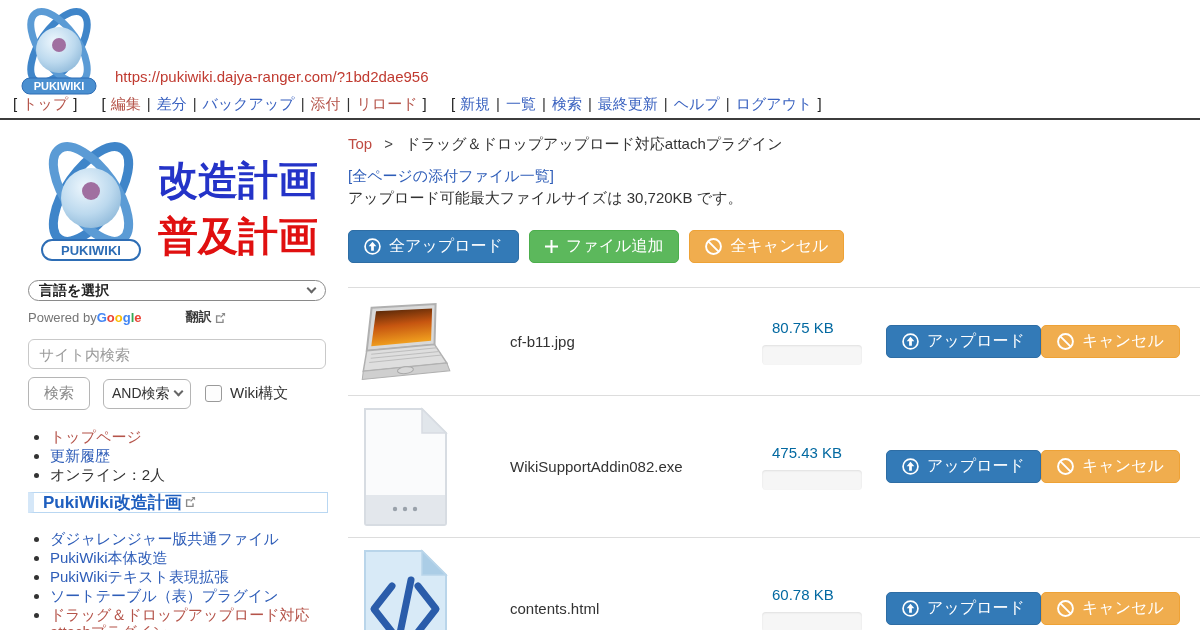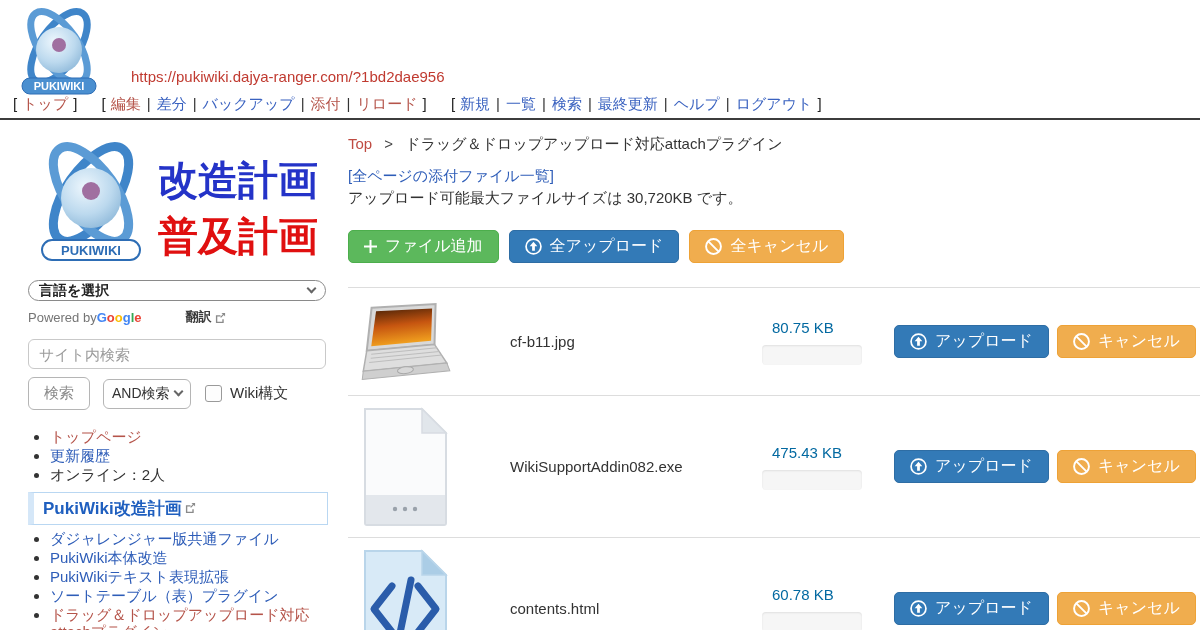--- a/index.html
+++ b/index.html
@@ -3,21 +3,21 @@
 <meta charset="utf-8">
 <style>
   * { margin:0; padding:0; box-sizing:border-box; }
   html,body { width:1200px; height:630px; overflow:hidden; background:#fff;
     font-family:"Liberation Sans","DejaVu Sans",sans-serif; color:#333; }
 
   
   .header { position:relative; width:1200px; height:120px; border-bottom:2px solid #3c3c3c; background:#fff; }
   .header-logo { position:absolute; left:14px; top:5px; width:90px; height:92px; }
   .page-title { position:absolute; left:125px; top:24px; font-size:28px; font-weight:bold; color:#2b52c8; white-space:nowrap; }
-  .page-url { position:absolute; left:131px; top:68px; font-size:15px; color:#c03a30; }
+  .page-url { position:absolute; left:115px; top:68px; font-size:15px; color:#c03a30; }
   .navbar { position:absolute; left:8px; top:95px; font-size:15px; color:#222; white-space:nowrap; }
   .navbar a { text-decoration:none; cursor:pointer; }
   .navbar .lnk-red { color:#b5544a; }
   .navbar .lnk-blue { color:#3a62c0; }
   .navbar .bracket { color:#222; margin:0 5px; }
   .navbar .grp { margin-right:10px; }
   .navbar .sep { color:#333; margin:0 6px; }
 
   
   .sidebar { position:absolute; left:28px; top:136px; width:302px; height:494px; }
@@ -40,21 +40,21 @@
     font-size:15px; color:#8a8a8a; cursor:pointer; font-family:inherit; }
   .mode-select { margin-left:13px; width:88px; height:30px; border:1px solid #b5b5b5; border-radius:6px;
     display:flex; align-items:center; justify-content:space-between; padding:0 8px; font-size:14px; color:#333; cursor:pointer; }
   .wiki-check { margin-left:14px; width:17px; height:17px; border:1px solid #9a9a9a; border-radius:3px; background:#fdfdfd; cursor:pointer; }
   .wiki-label { margin-left:8px; font-size:15px; color:#333; }
   .side-list { list-style:disc; padding-left:22px; font-size:15px; }
   .side-list li { line-height:17px; margin-bottom:2px; }
   .side-list a { text-decoration:none; cursor:pointer; }
   .lnk-red { color:#b5544a; } .lnk-blue { color:#2e5db8; } .lnk-plain { color:#333; }
   .list-top { position:absolute; left:0; top:292px; }
-  .section-box { position:absolute; left:0; top:356px; width:300px; height:33px; background:#fff;
+  .section-box { position:absolute; left:0; top:356px; width:300px; height:21px; background:#fff;
     border:1px solid #b9d7f2; border-left:6px solid #d5e7f8; display:flex; align-items:center; padding-left:9px; }
   .section-box a { font-size:17px; font-weight:bold; color:#1f5fbf; text-decoration:none; cursor:pointer; }
   .ext-icon { display:inline-block; margin-left:3px; vertical-align:1px; }
   .list-main { position:absolute; left:0; top:394px; width:300px; }
 
   
   .main { position:absolute; left:348px; top:130px; width:852px; height:500px; }
   .breadcrumb { position:absolute; left:0; top:5px; font-size:15px; color:#333; }
   .breadcrumb .home { color:#bf4b42; text-decoration:none; cursor:pointer;margin-top:16px; }
   .breadcrumb .bc-sep { margin:0 8px; color:#444; }
@@ -70,21 +70,21 @@
 
   .file-list { position:absolute; left:0; top:157px; width:852px; border-top:1px solid #ddd; }
   .file-row { display:flex; align-items:center; border-bottom:1px solid #ddd; padding-left:8px; }
   .row-1 { height:108px; } .row-2 { height:142px; } .row-3 { height:142px; }
   .cell-icon { width:100px; flex:0 0 auto; display:flex; align-items:center; }
   .cell-name { margin-left:54px; width:252px; font-size:15px; color:#333; word-break:break-all; }
   .cell-progress { width:112px; flex:0 0 auto; }
   .file-size { font-size:15px; color:#0369a1; margin:0 0 9px 10px; white-space:nowrap; }
   .progress-bar { width:100px; height:20px; background:#f6f6f6; border-radius:4px;
     box-shadow:inset 0 1px 2px rgba(0,0,0,0.09); }
-  .cell-buttons { margin-left:20px; display:flex; gap:8px; }
+  .cell-buttons { margin-left:12px; display:flex; }
 </style>
 </head>
 <body>
 
 <div class="header">
   <svg class="header-logo" viewBox="0 0 90 92">
     <defs>
       <radialGradient id="sph" cx="40%" cy="32%" r="75%">
         <stop offset="0%" stop-color="#eef7fd"></stop>
           <stop offset="60%" stop-color="#bcd9ee"></stop>
@@ -184,32 +184,32 @@
   <div class="breadcrumb">
     <a class="home">Top</a>
     <span class="bc-sep">&gt;</span>
     <span>ドラッグ＆ドロップアップロード対応attachプラグイン</span>
   </div>
 
   <a class="attach-link">[全ページの添付ファイル一覧]</a>
   <div class="maxsize">アップロード可能最大ファイルサイズは 30,720KB です。</div>
 
   <div class="toolbar">
-    <button class="btn btn-green">
-      <svg width="13" height="13" viewBox="0 0 13 13">
-          <path d="M5.5 0 h2 v5.5 H13 v2 H7.5 V13 h-2 V7.5 H0 v-2 h5.5 Z" fill="#fff"></path>
-        </svg>
-      <span>ファイル追加</span>
-    </button>
     <button class="btn btn-blue">
       <svg width="17" height="17" viewBox="0 0 16 16">
           <circle cx="8" cy="8" r="7" fill="none" stroke="#fff" stroke-width="1.6"></circle>
           <path d="M8 3.6 L11.6 7.8 H9.3 V12 H6.7 V7.8 H4.4 Z" fill="#fff"></path>
         </svg>
       <span>全アップロード</span>
+    </button>
+    <button class="btn btn-green">
+      <svg width="13" height="13" viewBox="0 0 13 13">
+          <path d="M5.5 0 h2 v5.5 H13 v2 H7.5 V13 h-2 V7.5 H0 v-2 h5.5 Z" fill="#fff"></path>
+        </svg>
+      <span>ファイル追加</span>
     </button>
     <button class="btn btn-orange">
       <svg width="17" height="17" viewBox="0 0 16 16">
           <circle cx="8" cy="8" r="7" fill="none" stroke="#fff" stroke-width="1.8"></circle>
           <line x1="3.4" y1="3.4" x2="12.6" y2="12.6" stroke="#fff" stroke-width="1.8"></line>
         </svg>
       <span>全キャンセル</span>
     </button>
   </div>
 

